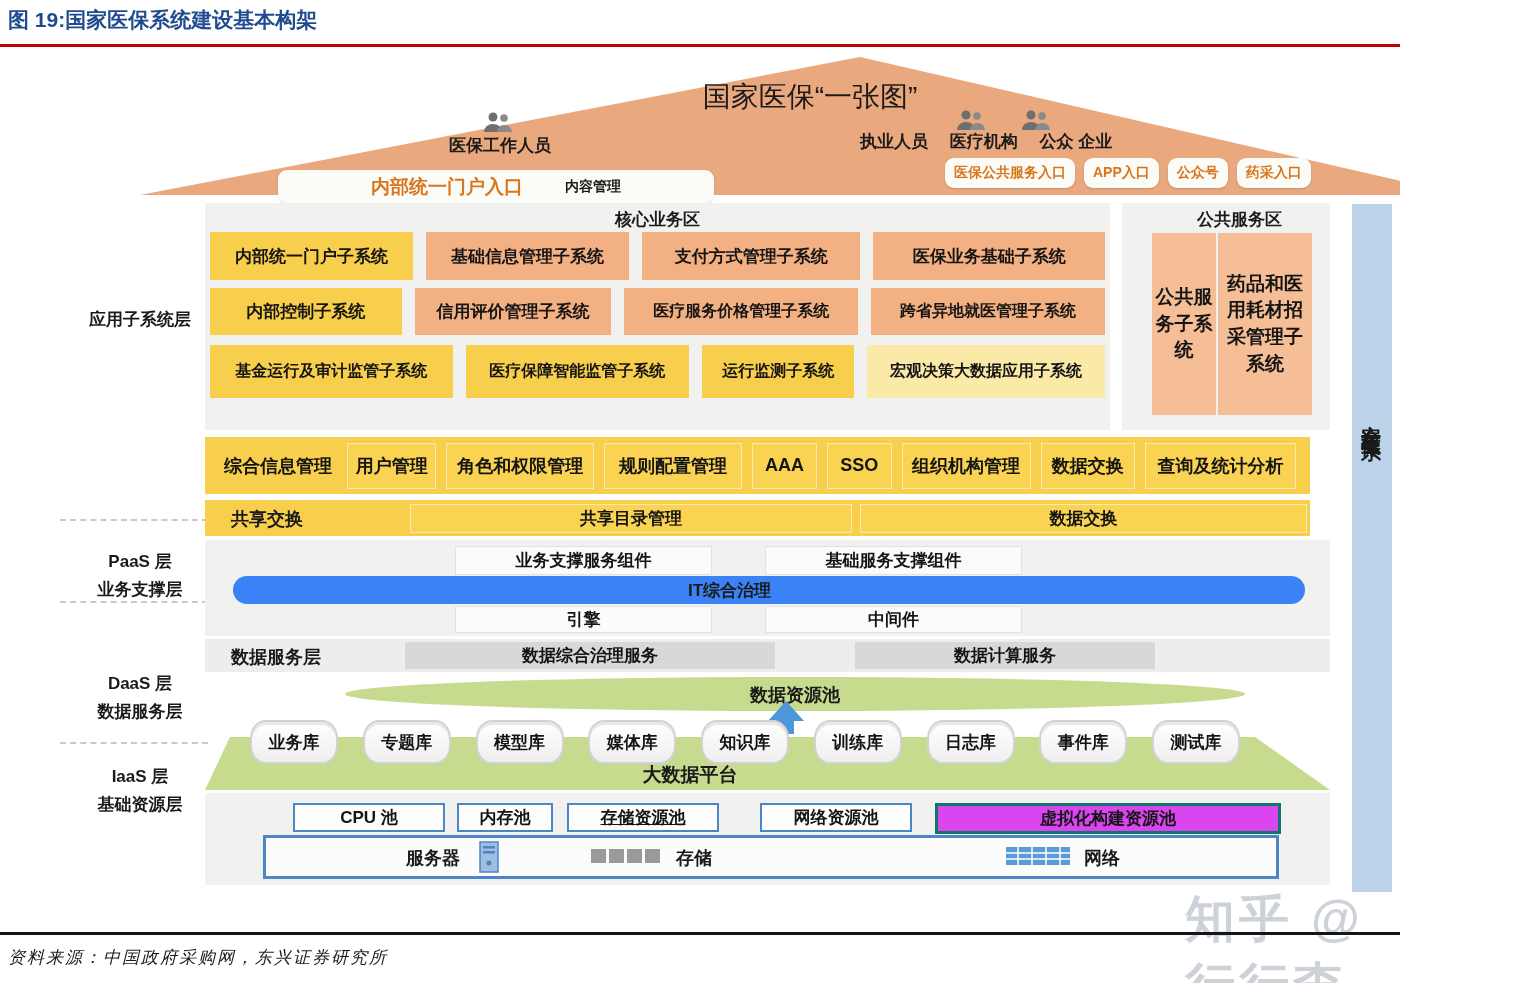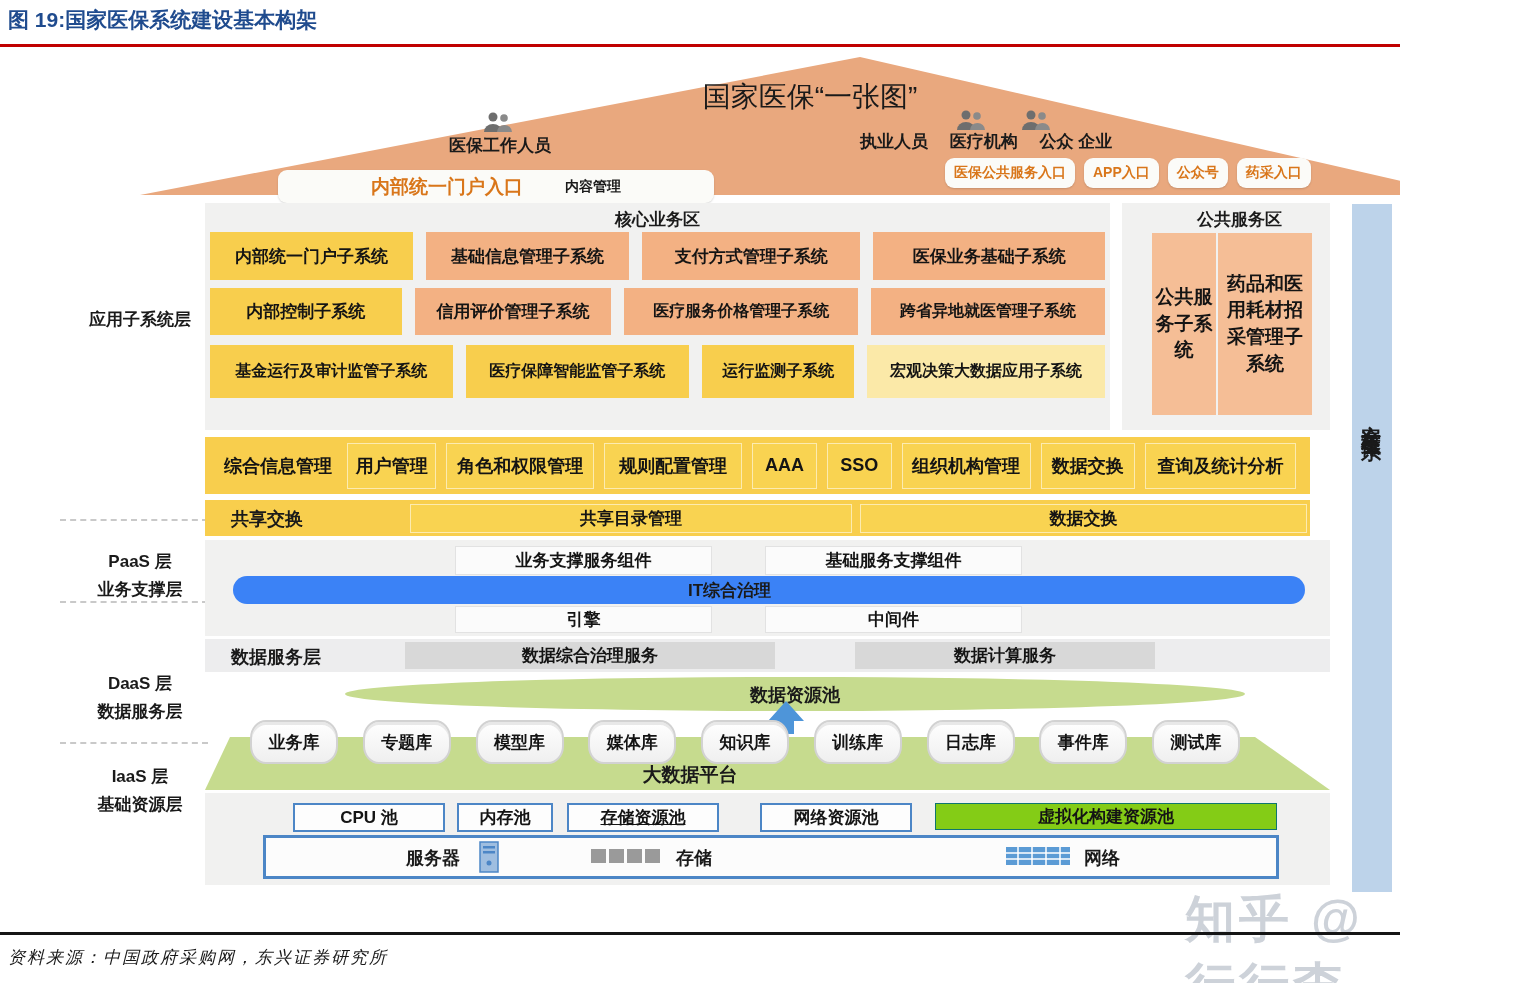--- a/index.html
+++ b/index.html
@@ -170,21 +170,21 @@
     <div class="box cyl">日志库</div>
     <div class="box cyl">事件库</div>
     <div class="box cyl">测试库</div>
   </div>
 
   <div class="abs panel" style="left:205px;top:793px;width:1125px;height:92px;">
     <div class="box bluebox" style="position:absolute;left:88px;top:10px;width:148px;height:25px;font-size:17px;">CPU 池</div>
     <div class="box bluebox" style="position:absolute;left:252px;top:10px;width:92px;height:25px;font-size:17px;">内存池</div>
     <div class="box bluebox" style="position:absolute;left:362px;top:10px;width:148px;height:25px;font-size:17px;text-decoration:underline;">存储资源池</div>
     <div class="box bluebox" style="position:absolute;left:555px;top:10px;width:148px;height:25px;font-size:17px;">网络资源池</div>
-    <div class="box" style="position:absolute;left:730px;top:10px;width:340px;height:25px;font-size:17px;background:#84cc16;border:1px solid #0f766e;font-family:Liberation Mono, monospace;">虚拟化构建资源池</div>
+    <div class="box" style="position:absolute;left:730px;top:10px;width:340px;height:25px;font-size:17px;background:#d946ef;border:3px solid #0f766e;font-family:Liberation Mono, monospace;">虚拟化构建资源池</div>
 
     <div style="position:absolute;left:58px;top:42px;width:1010px;height:38px;background:#FCFCFC;border:3px solid #4C86C6;">
       <span style="position:absolute;left:140px;top:8px;font-size:18px;font-weight:bold;">服务器</span>
       <svg style="position:absolute;left:212px;top:3px;" width="24" height="32">
         <rect x="2" y="1" width="18" height="30" fill="#9FBEE0" stroke="#4C86C6" stroke-width="1.5"></rect>
         <rect x="5" y="5" width="12" height="2.5" fill="#4C86C6"></rect>
         <rect x="5" y="10" width="12" height="2.5" fill="#4C86C6"></rect>
         <circle cx="11" cy="22" r="2.5" fill="#4C86C6"></circle>
       </svg>
       <svg style="position:absolute;left:325px;top:10px;" width="72" height="16">

